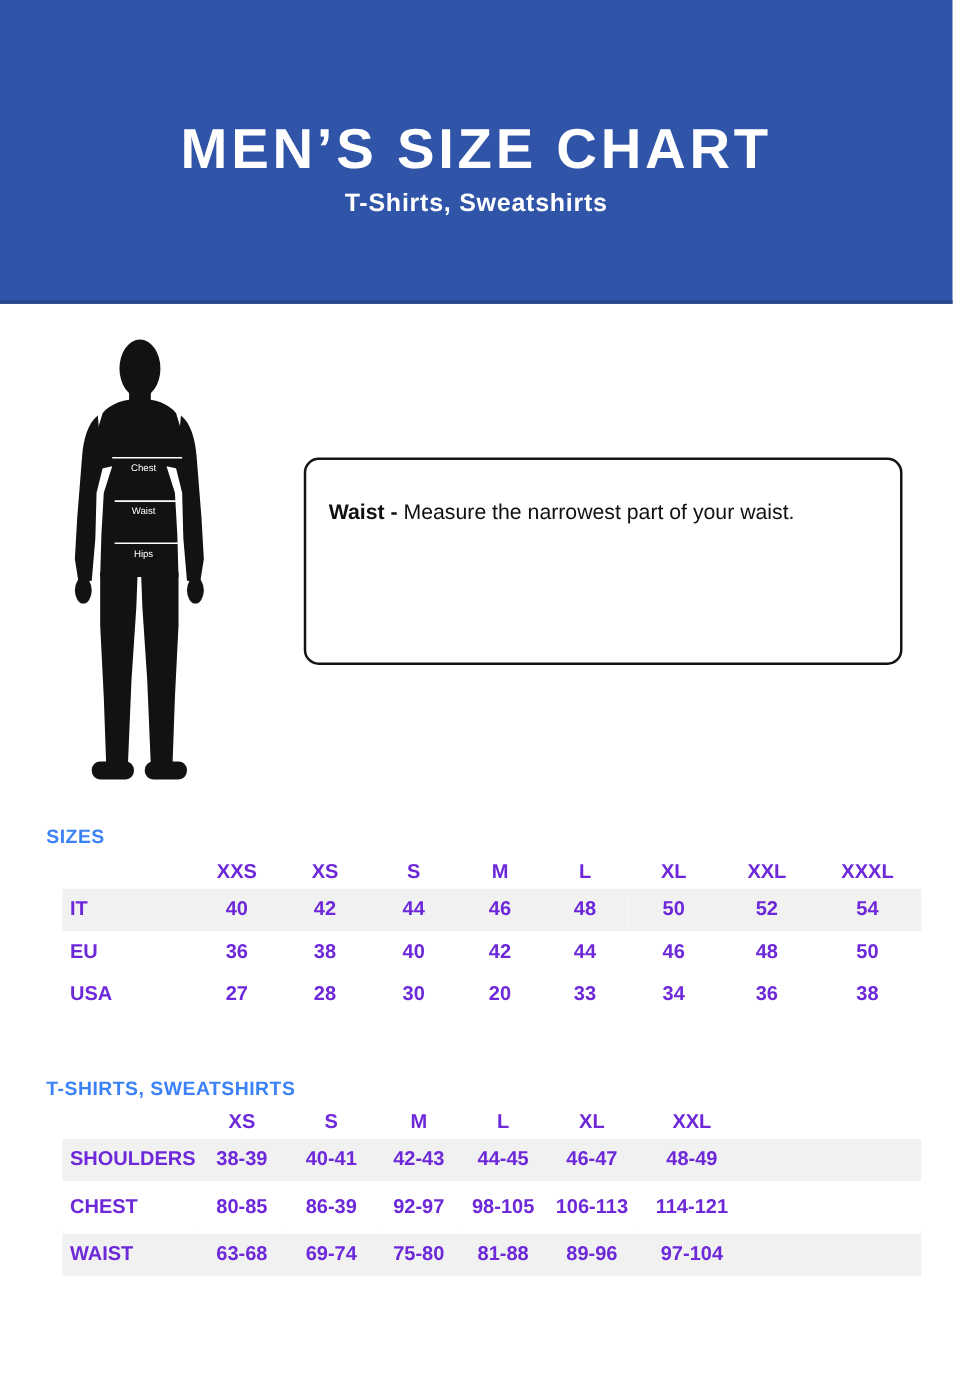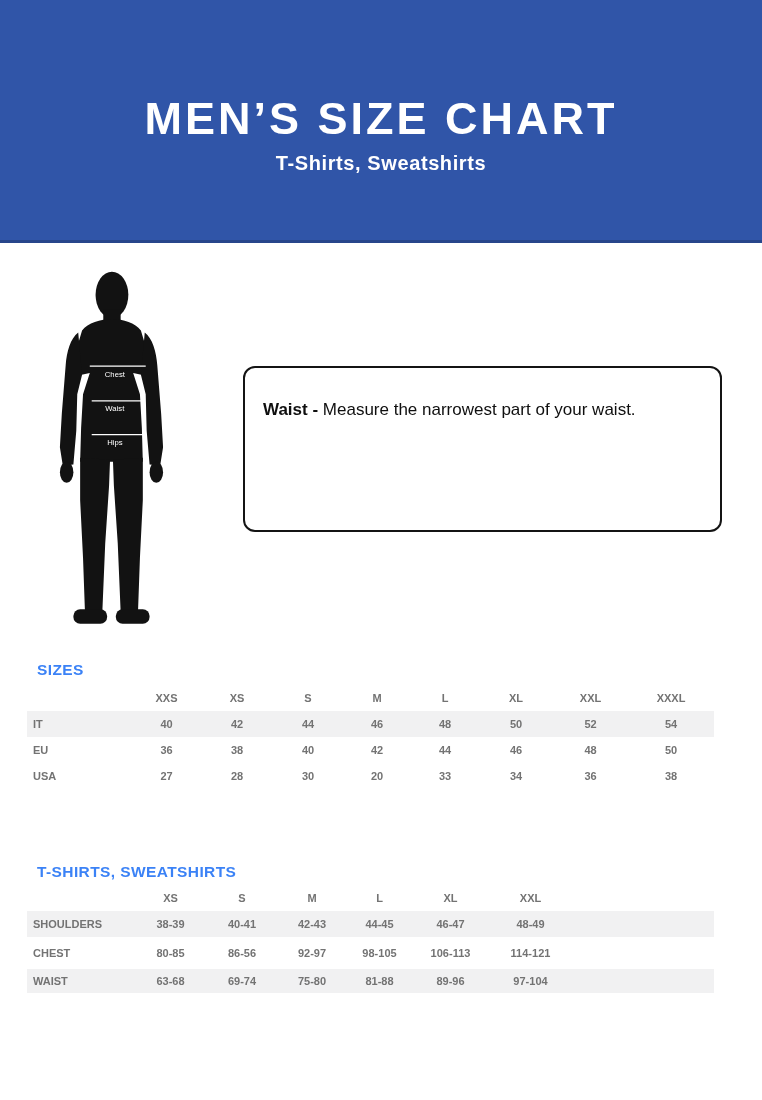--- a/index.html
+++ b/index.html
@@ -48,28 +48,28 @@
   .info-line b{font-weight:700;}
   
   .section-title{
     position:absolute;left:37px;margin:0;
     font-size:15.5px;font-weight:700;letter-spacing:0.4px;color:#3b82f6;
     white-space:nowrap;
   }
   #sizes-title{top:661px;}
   #tshirts-title{top:863px;}
   table{
-    position:absolute;left:27px;width:687px;
+    position:absolute;left:50px;width:687px;
     border-collapse:collapse;table-layout:fixed;
-    font-size:11px;color:#737373;
+    font-size:16px;color:#6d28d9;
   }
   #sizes-table{top:684px;}
   #tshirts-table{top:885px;}
   th{font-weight:700;text-align:center;vertical-align:middle;padding:0;}
-  td{font-weight:600;text-align:center;vertical-align:middle;padding:0;}
+  td{font-weight:600;text-align:center;vertical-align:middle;padding:8px;}
   #sizes-table th{height:27px;}
   #sizes-table td{height:26px;}
   #tshirts-table th{height:26px;}
   #tshirts-table td{height:28px;border-bottom:4px solid #ffffff;}
   .corner, .row-label{text-align:left;padding-left:6px;}
   .row-label{font-weight:700;}
   tr.stripe td{background:var(--stripe);}
 </style>
 </head>
 <body>
@@ -211,21 +211,21 @@
         <td>40-41</td>
         <td>42-43</td>
         <td>44-45</td>
         <td>46-47</td>
         <td>48-49</td>
         <td></td>
       </tr>
       <tr>
         <td class="row-label">CHEST</td>
         <td>80-85</td>
-        <td>86-56</td>
+        <td>86-39</td>
         <td>92-97</td>
         <td>98-105</td>
         <td>106-113</td>
         <td>114-121</td>
         <td></td>
       </tr>
       <tr class="stripe">
         <td class="row-label">WAIST</td>
         <td>63-68</td>
         <td>69-74</td>

